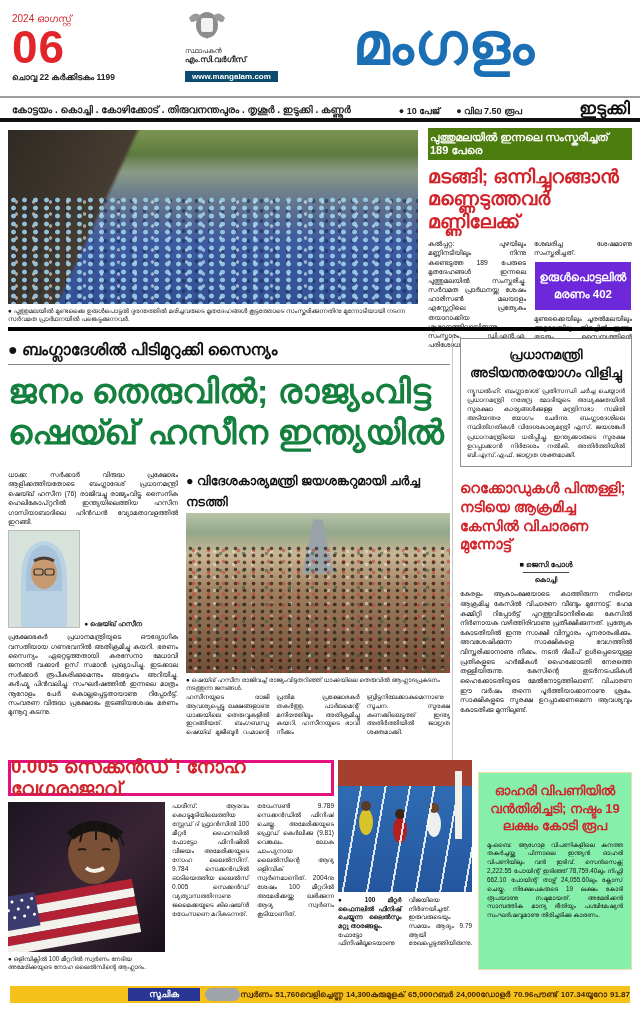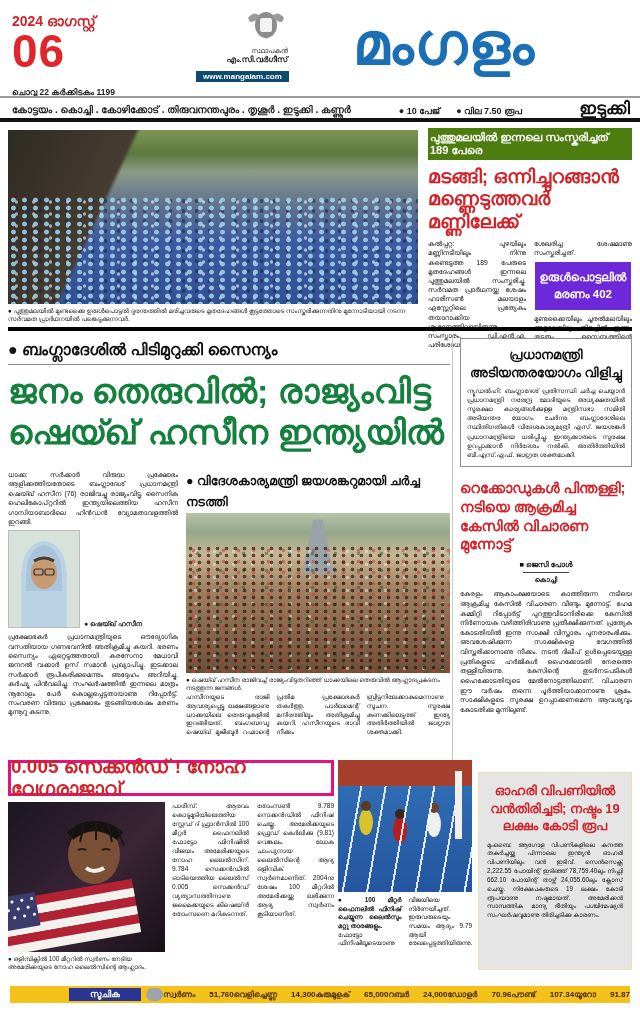--- a/index.html
+++ b/index.html
@@ -2,24 +2,24 @@
 <html><head>
 <meta charset="utf-8">
 <style>
   *{margin:0;padding:0;box-sizing:border-box}
   html,body{background:#fff}
   body{font-family:"Liberation Sans","DejaVu Sans",sans-serif;color:#111}
   .page{position:relative;width:640px;height:1028px;background:#fff;overflow:hidden;margin:0 auto}
 
   
   .h-date{position:absolute;left:12px;top:14px;width:130px;line-height:1}
-  .h-month{color:#d1232a;font-size:14px;font-weight:bold}
+  .h-month{color:#d1232a;font-size:10px;font-weight:normal}
   .h-day{color:#e2242b;font-size:46px;font-weight:800;letter-spacing:1px}
-  .h-era{color:#222;font-size:8.5px;font-weight:bold;margin-top:14px}
-  .h-crest{position:absolute;left:196px;top:8px;width:92px;text-align:right}
+  .h-era{color:#222;font-size:8.5px;font-weight:bold;margin-top:3px}
+  .h-crest{position:absolute;left:185px;top:8px;width:92px;text-align:left}
   .h-founder-label{font-size:7px;color:#333;margin-top:1px}
   .h-founder{font-size:8px;font-weight:bold;color:#222}
   .h-web{display:inline-block;background:#0c4a6e;color:#fff;font-size:8px;font-weight:bold;padding:1px 7px;margin-top:2px}
   .h-mast{position:absolute;left:288px;top:14px;right:40px;text-align:center;
           font-size:58px;font-weight:800;color:#1b6fb5;line-height:1.05;letter-spacing:1px}
   .h-editions-row{position:absolute;left:0;top:96px;width:640px;height:26px;
           border-top:2px solid #9e9e9e;border-bottom:4px solid #111;background:#fff}
   .h-editions{position:absolute;left:12px;top:6px;font-size:10px;font-weight:bold;color:#222}
   .h-meta{position:absolute;right:118px;top:8px;font-size:9px;font-weight:bold;color:#222;display:flex;gap:16px}
   .h-edname{position:absolute;right:10px;top:1px;font-size:17px;font-weight:800;color:#111}
@@ -96,34 +96,34 @@
              column-count:2;column-gap:8px;font-size:6.5px;line-height:1.38;text-align:justify}
   .sp-cols-a p{margin-bottom:4px}
   .runners-photo{position:absolute;left:338px;top:760px;width:134px;height:132px;overflow:hidden;
     background:linear-gradient(180deg,#a5402e 0%,#a5402e 20%,#2f6cb3 20%,#24569f 100%)}
   .runners-photo::before{content:"";position:absolute;left:0;right:0;top:20%;bottom:0;
     background:repeating-linear-gradient(100deg,transparent 0 22px,rgba(255,255,255,.85) 22px 24px)}
   .runners-photo::after{content:"";position:absolute;right:10px;top:8%;width:7px;height:52%;background:#f2f0ea}
   .sp-cols-b{position:absolute;left:338px;top:896px;width:134px;height:86px;overflow:hidden;
              column-count:2;column-gap:7px;font-size:6.4px;line-height:1.35;text-align:justify}
   .sp-cap2{font-weight:bold}
-  .market-box{position:absolute;left:478px;top:772px;width:154px;height:198px;background:#e5e5e5;
+  .market-box{position:absolute;left:478px;top:772px;width:154px;height:198px;background:#86efac;
               border:1px solid #ecdfb4;padding:9px 8px}
   .mk-head{color:#d1232a;font-weight:800;font-size:13px;text-align:center;line-height:1.35}
   .mk-body{margin-top:6px;font-size:6.3px;line-height:1.4;text-align:justify;max-height:130px;overflow:hidden}
 
   
   .ticker{position:absolute;left:10px;top:986px;width:620px;height:17px;background:#f5c21b;
           display:flex;align-items:center}
   .tk-spacer{width:148px}
   .tk-badge{background:#283593;color:#fff;font-size:9px;font-weight:bold;padding:2px 21px;line-height:1.1}
   .tk-pill{width:44px;height:13px;background:#9fa4a9;border-radius:7px;margin-left:5px}
   .tk-items{flex:1;display:flex;justify-content:space-evenly;align-items:center;
             font-size:8px;font-weight:bold;color:#4a2800;white-space:nowrap}
-  .tk-item .v{margin-left:14px;color:#3a1f00}
+  .tk-item .v{margin-left:3px;color:#3a1f00}
 </style>
 </head>
 <body>
 
 <div class="page">
 
   <div class="h-date">
     <div class="h-month">2024 ഓഗസ്റ്റ്</div>
     <div class="h-day">06</div>
     <div class="h-era">ചൊവ്വ 22 കർക്കിടകം 1199</div>

